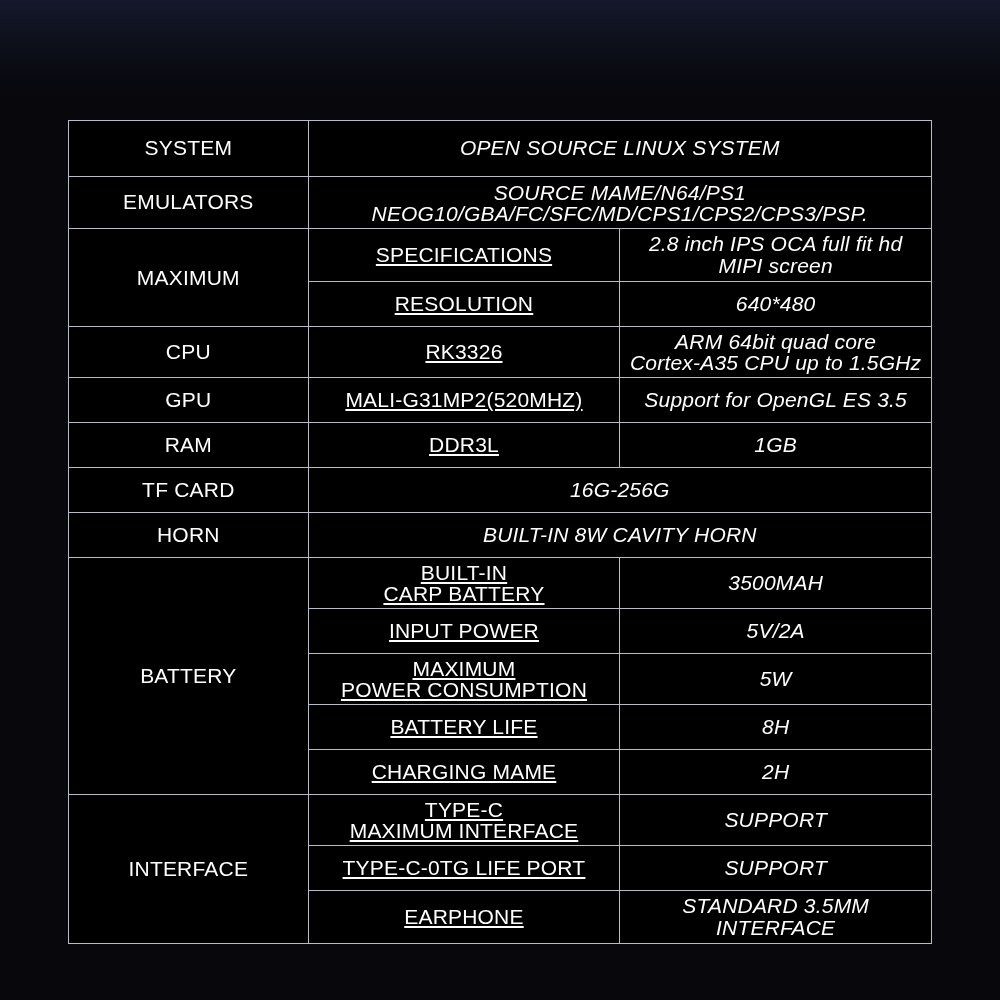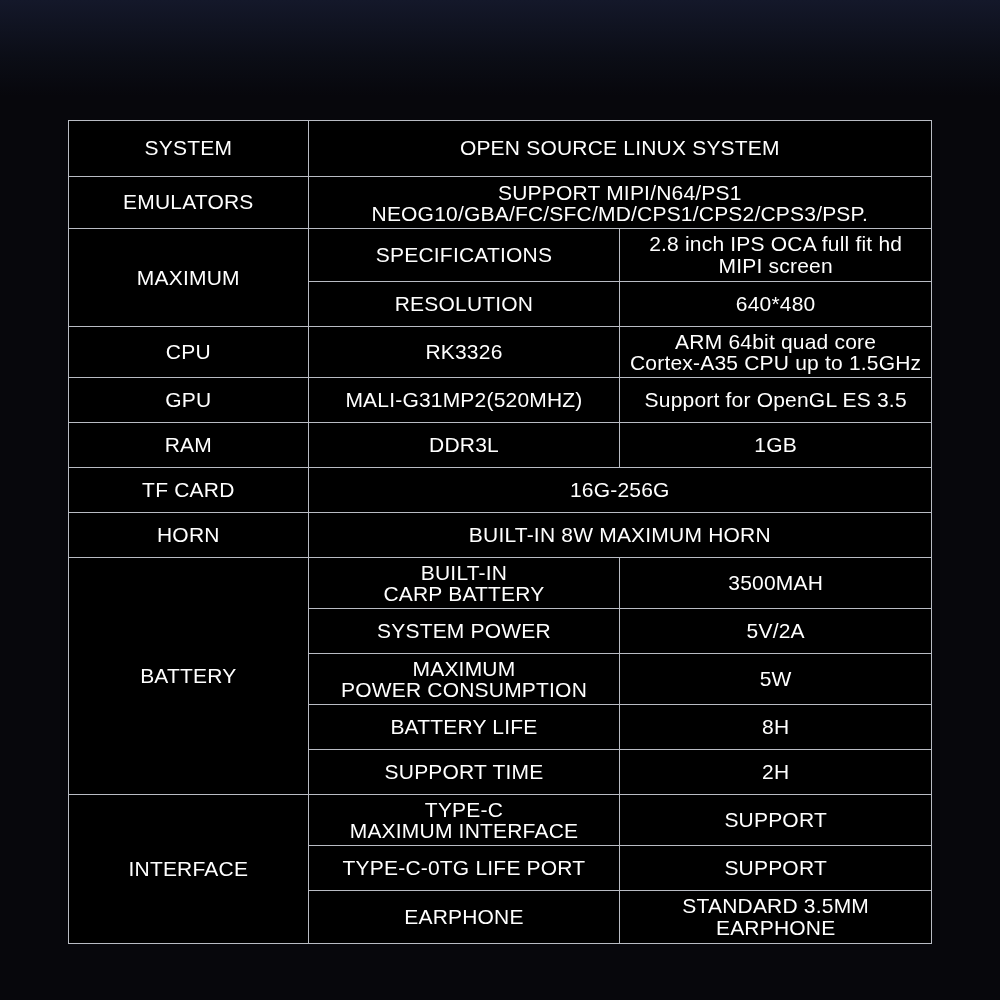--- a/index.html
+++ b/index.html
@@ -49,23 +49,25 @@
     line-height: 1.05;
     letter-spacing: 0.2px;
   }
   td.label {
     width: 160px;
     font-size: 22px;
     letter-spacing: 0.4px;
   }
   td.mid {
     width: 265px;
+    text-decoration: underline;
   }
   td.val {
     width: 437px;
+    font-style: italic;
   }
   .two-line {
     display: block;
     line-height: 1.0;
   }
   .small-caps {
     font-size: 20px;
   }
   .r-head {
     height: 56px;
@@ -88,21 +90,21 @@
       <tbody>
 
         <tr class="r-head">
           <td class="label">SYSTEM</td>
           <td class="val" colspan="2">OPEN SOURCE LINUX SYSTEM</td>
         </tr>
 
         <tr class="r-tall">
           <td class="label">EMULATORS</td>
           <td class="val" colspan="2">
-            <span class="two-line">SUPPORT MIPI/N64/PS1</span>
+            <span class="two-line">SOURCE MAME/N64/PS1</span>
             <span class="two-line">NEOG10/GBA/FC/SFC/MD/CPS1/CPS2/CPS3/PSP.</span>
           </td>
         </tr>
 
         <tr class="r-std">
           <td class="label" rowspan="2">MAXIMUM</td>
           <td class="mid">SPECIFICATIONS</td>
           <td class="val">2.8 inch IPS OCA full fit hd MIPI screen</td>
         </tr>
         <tr class="r-std">
@@ -131,63 +133,63 @@
           <td class="val">1GB</td>
         </tr>
 
         <tr class="r-std">
           <td class="label">TF CARD</td>
           <td class="val" colspan="2">16G-256G</td>
         </tr>
 
         <tr class="r-std">
           <td class="label">HORN</td>
-          <td class="val" colspan="2">BUILT-IN 8W MAXIMUM HORN</td>
+          <td class="val" colspan="2">BUILT-IN 8W CAVITY HORN</td>
         </tr>
 
         <tr class="r-std">
           <td class="label" rowspan="5">BATTERY</td>
           <td class="mid">
             <span class="two-line">BUILT-IN</span>
             <span class="two-line">CARP BATTERY</span>
           </td>
           <td class="val">3500MAH</td>
         </tr>
         <tr class="r-std">
-          <td class="mid">SYSTEM POWER</td>
+          <td class="mid">INPUT POWER</td>
           <td class="val">5V/2A</td>
         </tr>
         <tr class="r-std">
           <td class="mid">
             <span class="two-line">MAXIMUM</span>
             <span class="two-line">POWER CONSUMPTION</span>
           </td>
           <td class="val">5W</td>
         </tr>
         <tr class="r-std">
           <td class="mid">BATTERY LIFE</td>
           <td class="val">8H</td>
         </tr>
         <tr class="r-std">
-          <td class="mid">SUPPORT TIME</td>
+          <td class="mid">CHARGING MAME</td>
           <td class="val">2H</td>
         </tr>
 
         <tr class="r-std">
           <td class="label" rowspan="3">INTERFACE</td>
           <td class="mid">
             <span class="two-line">TYPE-C</span>
             <span class="two-line">MAXIMUM INTERFACE</span>
           </td>
           <td class="val">SUPPORT</td>
         </tr>
         <tr class="r-std">
           <td class="mid small-caps">TYPE-C-0TG LIFE PORT</td>
           <td class="val">SUPPORT</td>
         </tr>
         <tr class="r-std">
           <td class="mid">EARPHONE</td>
-          <td class="val">STANDARD 3.5MM EARPHONE</td>
+          <td class="val">STANDARD 3.5MM INTERFACE</td>
         </tr>
       </tbody>
     </table>
   </div>
 </div>
 
 </body></html>

